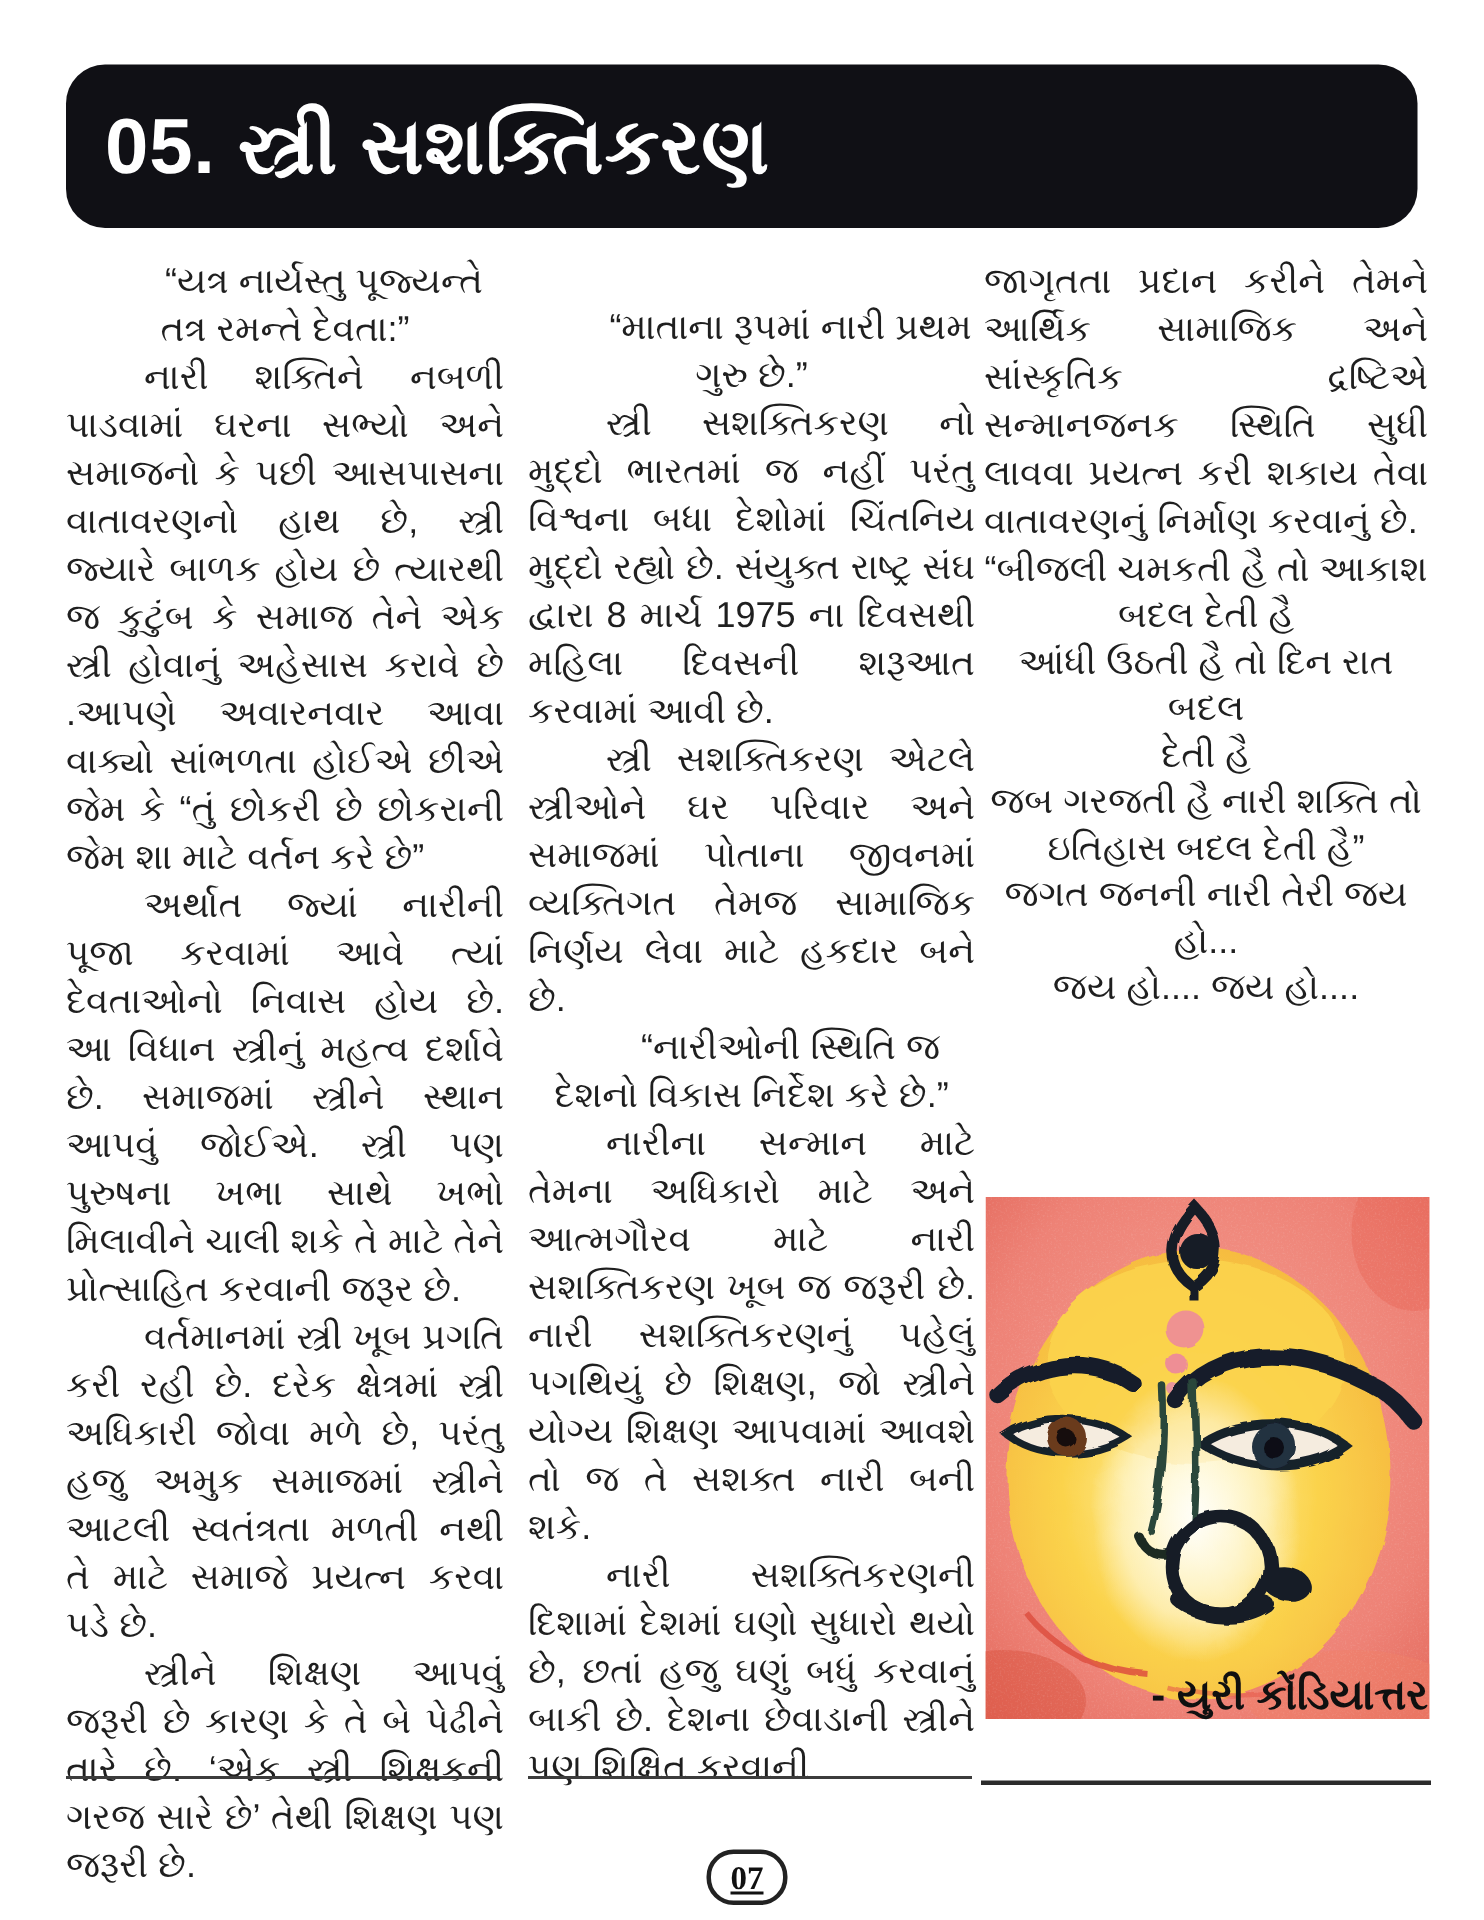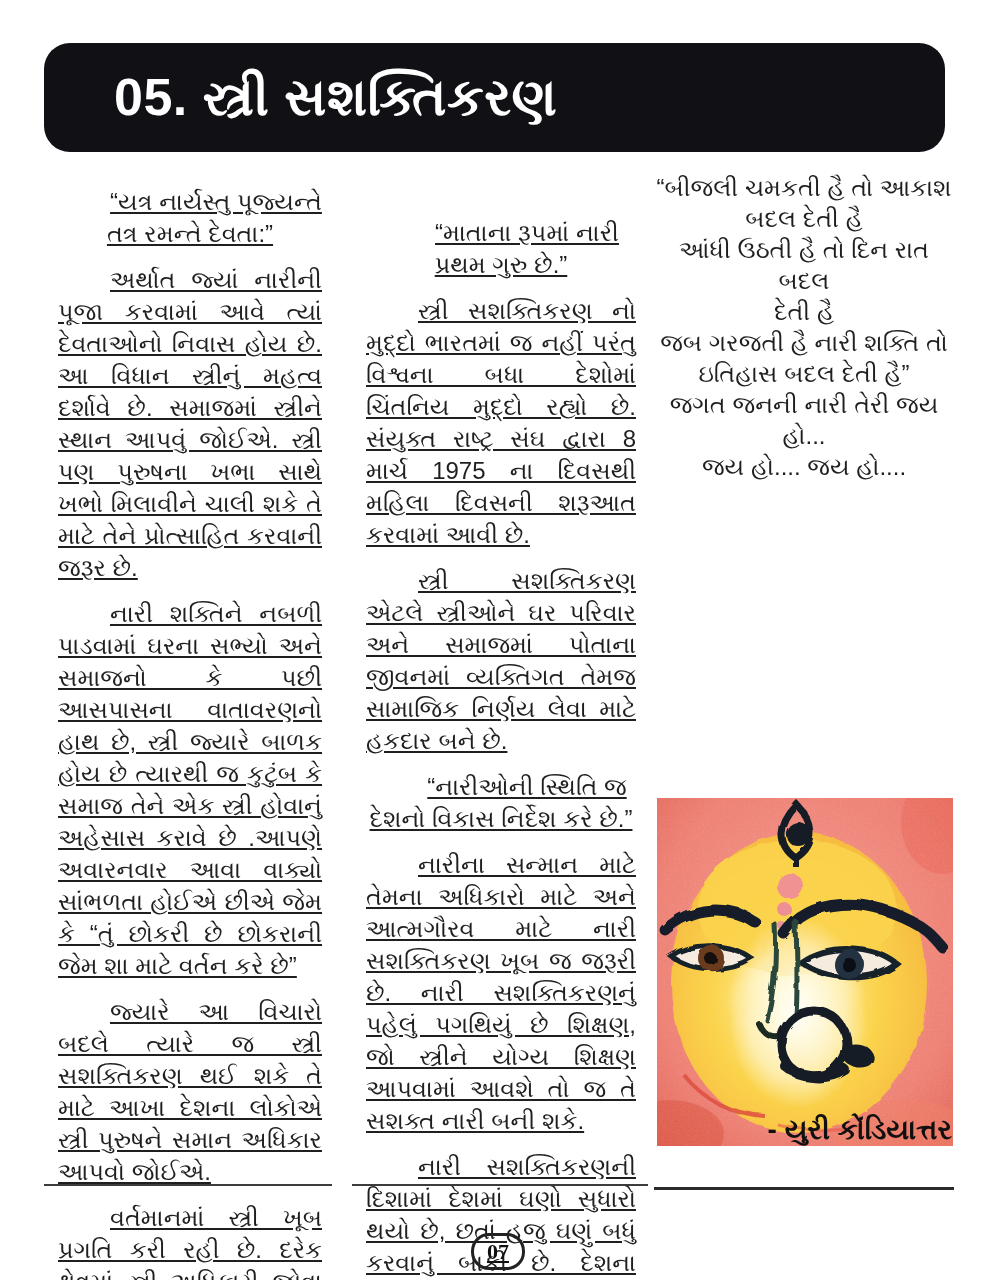--- a/index.html
+++ b/index.html
@@ -7,24 +7,23 @@
     position:relative;width:989px;height:1280px;background:#ffffff;
     font-family:"Liberation Sans","DejaVu Sans",sans-serif;color:#1f1f1f;overflow:hidden;
   }
   .header-bar{
     position:absolute;left:44px;top:43px;width:901px;height:109px;
     background:#101015;border-radius:26px;display:flex;align-items:center;
   }
   .header-title{
     color:#ffffff;font-weight:bold;font-size:52px;padding-left:26px;letter-spacing:.5px;
     font-family:"Liberation Sans","DejaVu Sans",sans-serif;
-    margin-left:44px;
   }
   .col{position:absolute;font-size:24px;line-height:32px;text-align:justify;}
-  .col p{margin:14px;text-indent:52px;text-decoration:underline;}
+  .col p{margin:0;text-indent:52px;}
   .cquote{text-align:center;text-indent:0;margin:0;}
   #col1{left:44px;top:172px;width:292px;}
   #col2{left:352px;top:203px;width:298px;}
   #col3{left:656px;top:172px;width:296px;}
   .quote-gap{margin-top:32px;}
   .poem div{text-align:center;text-indent:0;line-height:31px;}
   .artwork{position:absolute;left:657px;top:798px;width:296px;height:348px;}
   .artwork svg{display:block;width:100%;height:100%;}
   .signature{
     position:absolute;left:656px;top:1114px;width:296px;text-align:right;
@@ -45,37 +44,37 @@
 <body>
 
 <div class="page">
 
   <div class="header-bar">
     <div class="header-title">05. સ્ત્રી સશક્તિકરણ</div>
   </div>
 
   <div class="col" id="col1">
     <p class="cquote">“યત્ર નાર્યસ્તુ પૂજ્યન્તે તત્ર રમન્તે દેવતા:”</p>
+    <p>નારી શક્તિને નબળી પાડવામાં ઘરના સભ્યો અને સમાજનો કે પછી આસપાસના વાતાવરણનો હાથ છે, સ્ત્રી જ્યારે બાળક હોય છે ત્યારથી જ કુટુંબ કે સમાજ તેને એક સ્ત્રી હોવાનું અહેસાસ કરાવે છે .આપણે અવારનવાર આવા વાક્યો સાંભળતા હોઈએ છીએ જેમ કે “તું છોકરી છે છોકરાની જેમ શા માટે વર્તન કરે છે”</p>
     <p>અર્થાત જ્યાં નારીની પૂજા કરવામાં આવે ત્યાં દેવતાઓનો નિવાસ હોય છે. આ વિધાન સ્ત્રીનું મહત્વ દર્શાવે છે. સમાજમાં સ્ત્રીને સ્થાન આપવું જોઈએ. સ્ત્રી પણ પુરુષના ખભા સાથે ખભો મિલાવીને ચાલી શકે તે માટે તેને પ્રોત્સાહિત કરવાની જરૂર છે.</p>
-    <p>નારી શક્તિને નબળી પાડવામાં ઘરના સભ્યો અને સમાજનો કે પછી આસપાસના વાતાવરણનો હાથ છે, સ્ત્રી જ્યારે બાળક હોય છે ત્યારથી જ કુટુંબ કે સમાજ તેને એક સ્ત્રી હોવાનું અહેસાસ કરાવે છે .આપણે અવારનવાર આવા વાક્યો સાંભળતા હોઈએ છીએ જેમ કે “તું છોકરી છે છોકરાની જેમ શા માટે વર્તન કરે છે”</p>
-    <p>જ્યારે આ વિચારો બદલે ત્યારે જ સ્ત્રી સશક્તિકરણ થઈ શકે તે માટે આખા દેશના લોકોએ સ્ત્રી પુરુષને સમાન અધિકાર આપવો જોઈએ.</p>
     <p>વર્તમાનમાં સ્ત્રી ખૂબ પ્રગતિ કરી રહી છે. દરેક ક્ષેત્રમાં સ્ત્રી અધિકારી જોવા મળે છે, પરંતુ હજુ અમુક સમાજમાં સ્ત્રીને આટલી સ્વતંત્રતા મળતી નથી તે માટે સમાજે પ્રયત્ન કરવા પડે છે.</p>
     <p>સ્ત્રીને શિક્ષણ આપવું જરૂરી છે કારણ કે તે બે પેઢીને તારે છે. ‘એક સ્ત્રી શિક્ષકની ગરજ સારે છે’ તેથી શિક્ષણ પણ જરૂરી છે.</p>
   </div>
 
   <div class="col" id="col2">
     <p class="cquote">“માતાના રૂપમાં નારી પ્રથમ ગુરુ છે.”</p>
     <p>સ્ત્રી સશક્તિકરણ નો મુદ્દો ભારતમાં જ નહીં પરંતુ વિશ્વના બધા દેશોમાં ચિંતનિય મુદ્દો રહ્યો છે. સંયુક્ત રાષ્ટ્ર સંઘ દ્વારા 8 માર્ચ 1975 ના દિવસથી મહિલા દિવસની શરૂઆત કરવામાં આવી છે.</p>
     <p>સ્ત્રી સશક્તિકરણ એટલે સ્ત્રીઓને ઘર પરિવાર અને સમાજમાં પોતાના જીવનમાં વ્યક્તિગત તેમજ સામાજિક નિર્ણય લેવા માટે હકદાર બને છે.</p>
     <p class="cquote quote-gap">“નારીઓની સ્થિતિ જ દેશનો વિકાસ નિર્દેશ કરે છે.”</p>
     <p>નારીના સન્માન માટે તેમના અધિકારો માટે અને આત્મગૌરવ માટે નારી સશક્તિકરણ ખૂબ જ જરૂરી છે. નારી સશક્તિકરણનું પહેલું પગથિયું છે શિક્ષણ, જો સ્ત્રીને યોગ્ય શિક્ષણ આપવામાં આવશે તો જ તે સશક્ત નારી બની શકે.</p>
     <p>નારી સશક્તિકરણની દિશામાં દેશમાં ઘણો સુધારો થયો છે, છતાં હજુ ઘણું બધું કરવાનું બાકી છે. દેશના છેવાડાની સ્ત્રીને પણ શિક્ષિત કરવાની</p>
   </div>
 
   <div class="col" id="col3">
+    <p style="text-indent:0;">જાગૃતતા પ્રદાન કરીને તેમને આર્થિક સામાજિક અને સાંસ્કૃતિક દ્રષ્ટિએ સન્માનજનક સ્થિતિ સુધી લાવવા પ્રયત્ન કરી શકાય તેવા વાતાવરણનું નિર્માણ કરવાનું છે.</p>
     <div class="poem">
       <div>“બીજલી ચમકતી હૈ તો આકાશ</div>
       <div>બદલ દેતી હૈ</div>
       <div>આંધી ઉઠતી હૈ તો દિન રાત બદલ</div>
       <div>દેતી હૈ</div>
       <div>જબ ગરજતી હૈ નારી શક્તિ તો</div>
       <div>ઇતિહાસ બદલ દેતી  હૈ”</div>
       <div>જગત જનની નારી તેરી જય હો...</div>
       <div>જય હો.... જય હો....</div>
     </div>

